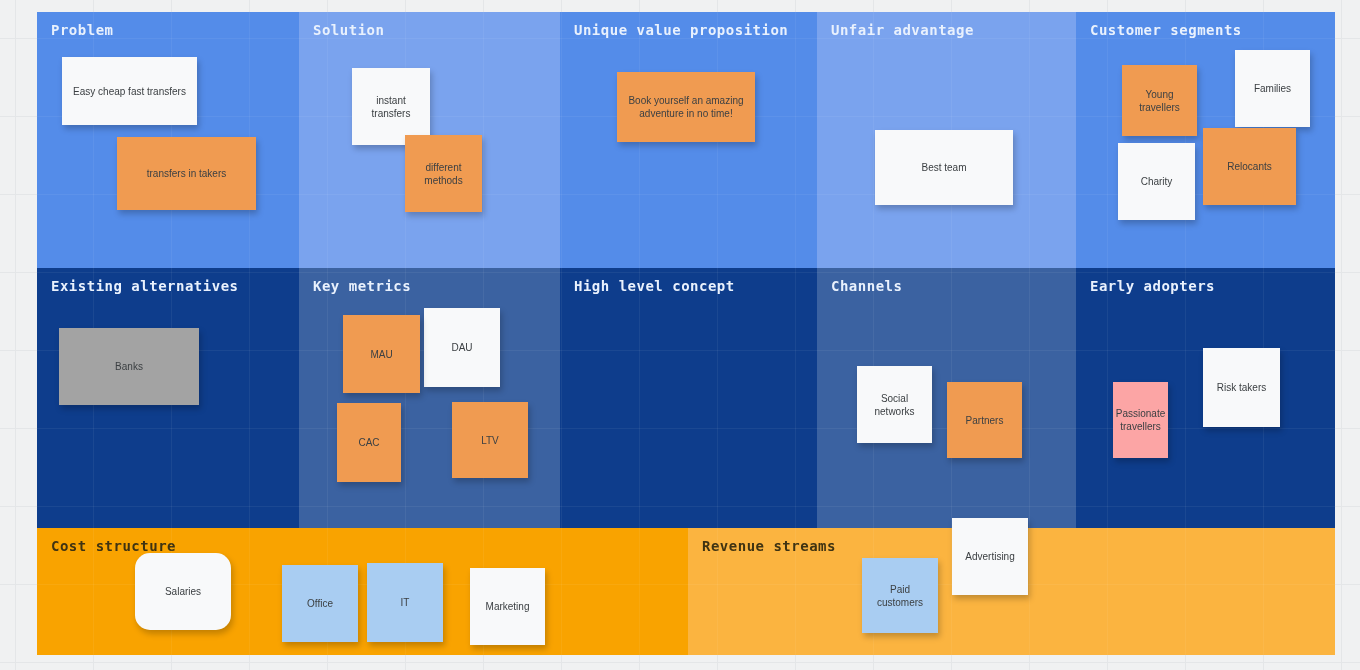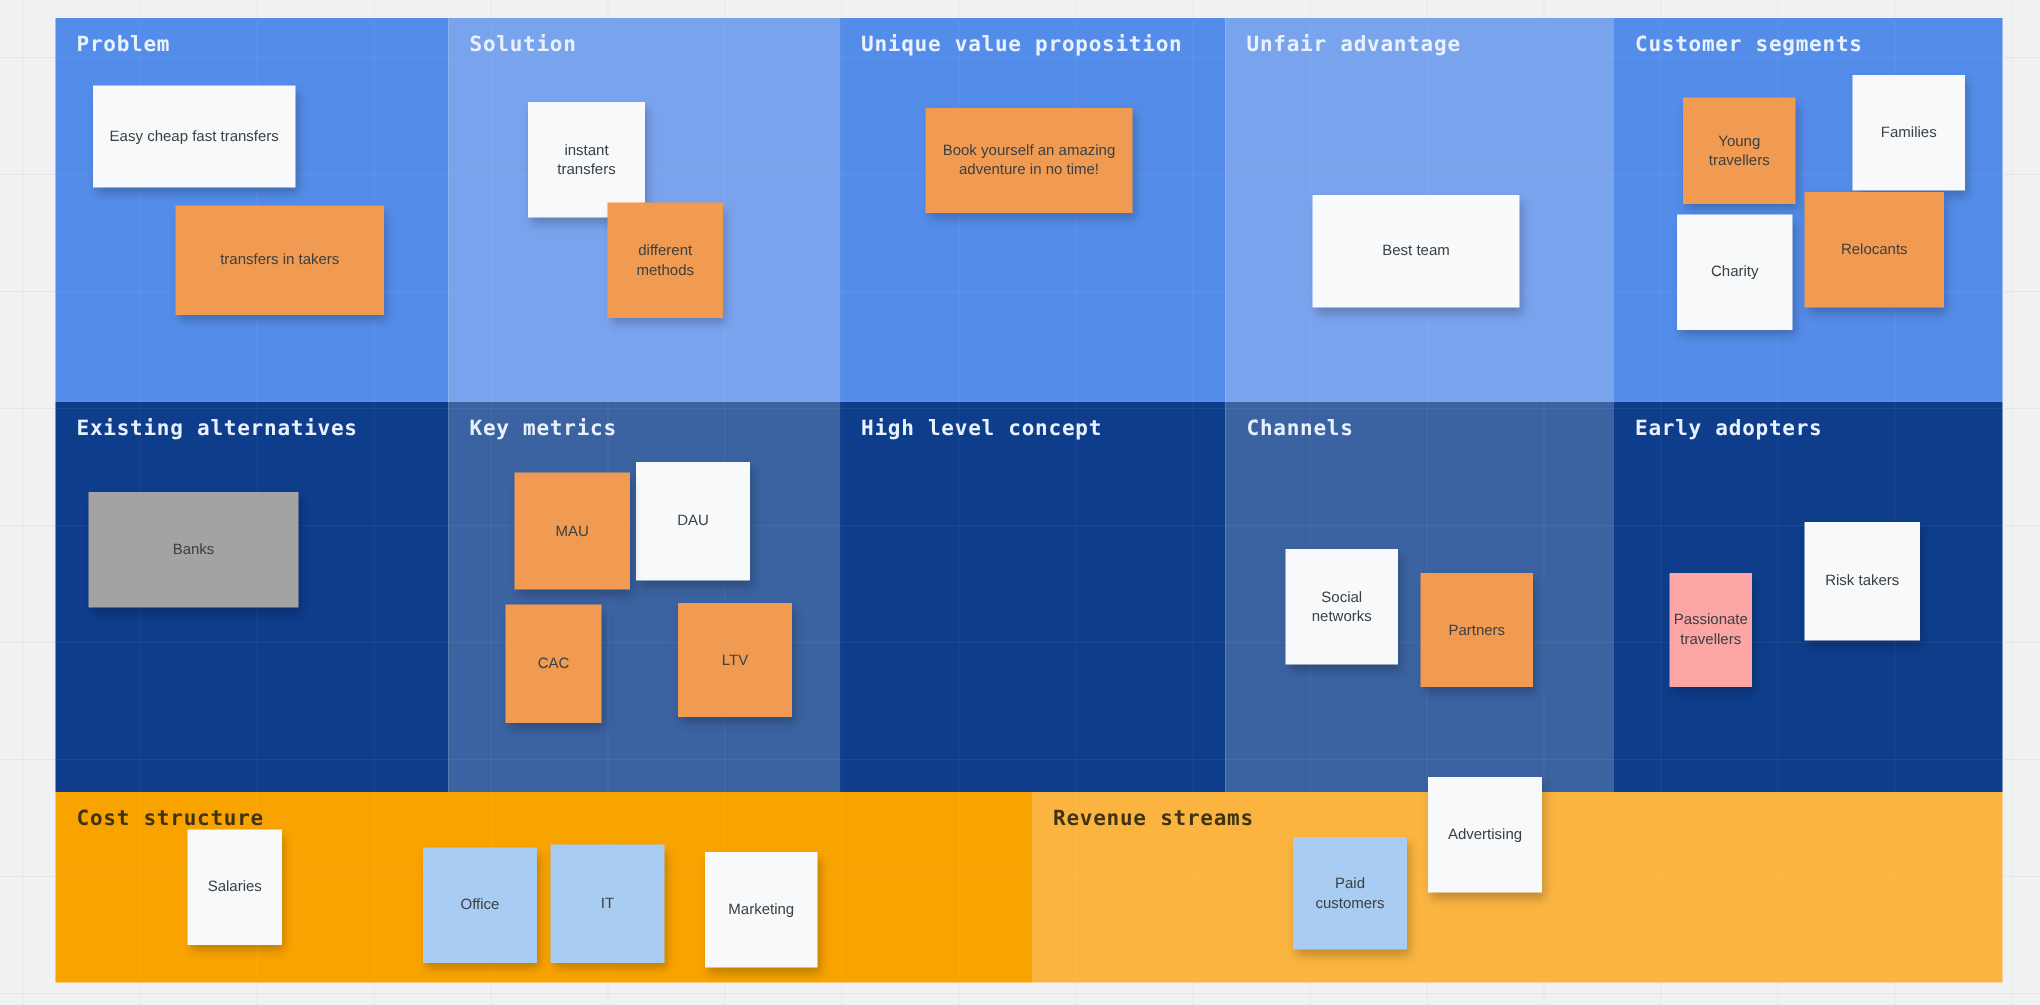--- a/index.html
+++ b/index.html
@@ -90,19 +90,19 @@
     <div class="note" style="left: 1166px; top: 116px; width: 93px; height: 77px; background: rgb(240, 155, 81);">Relocants</div>
     <div class="note" style="left: 22px; top: 316px; width: 140px; height: 77px; background: #a3a3a3;">Banks</div>
     <div class="note" style="left: 387px; top: 296px; width: 76px; height: 79px; background: rgb(248, 249, 250);">DAU</div>
     <div class="note" style="left: 306px; top: 303px; width: 77px; height: 78px; background: rgb(240, 155, 81);">MAU</div>
     <div class="note" style="left: 300px; top: 391px; width: 64px; height: 79px; background: rgb(240, 155, 81);">CAC</div>
     <div class="note" style="left: 415px; top: 390px; width: 76px; height: 76px; background: rgb(240, 155, 81);">LTV</div>
     <div class="note" style="left: 820px; top: 319px; width: 75px; height: 77px; background: rgb(248, 249, 250); margin-top: 35px;">Social networks</div>
     <div class="note" style="left: 910px; top: 370px; width: 75px; height: 76px; background: rgb(240, 155, 81);">Partners</div>
     <div class="note" style="left: 1076px; top: 370px; width: 55px; height: 76px; background: #fca5a5;">Passionate travellers</div>
     <div class="note" style="left: 1166px; top: 336px; width: 77px; height: 79px; background: rgb(248, 249, 250);">Risk takers</div>
-    <div class="note" style="left: 88px; top: 541px; width: 63px; height: 77px; background: rgb(248, 249, 250);">Salaries</div>
+    <div class="note" style="left: 98px; top: 541px; width: 96px; height: 77px; background: rgb(248, 249, 250); border-radius: 15px;">Salaries</div>
     <div class="note" style="left: 245px; top: 553px; width: 76px; height: 77px; background: rgb(169, 205, 242);">Office</div>
     <div class="note" style="left: 330px; top: 551px; width: 76px; height: 79px; background: rgb(169, 205, 242);">IT</div>
     <div class="note" style="left: 433px; top: 556px; width: 75px; height: 77px; background: rgb(248, 249, 250);">Marketing</div>
     <div class="note" style="left: 825px; top: 546px; width: 76px; height: 75px; background: rgb(169, 205, 242);">Paid customers</div>
     <div class="note" style="left: 915px; top: 506px; width: 76px; height: 77px; background: rgb(248, 249, 250);">Advertising</div>
   </div>
 
 </body></html>

